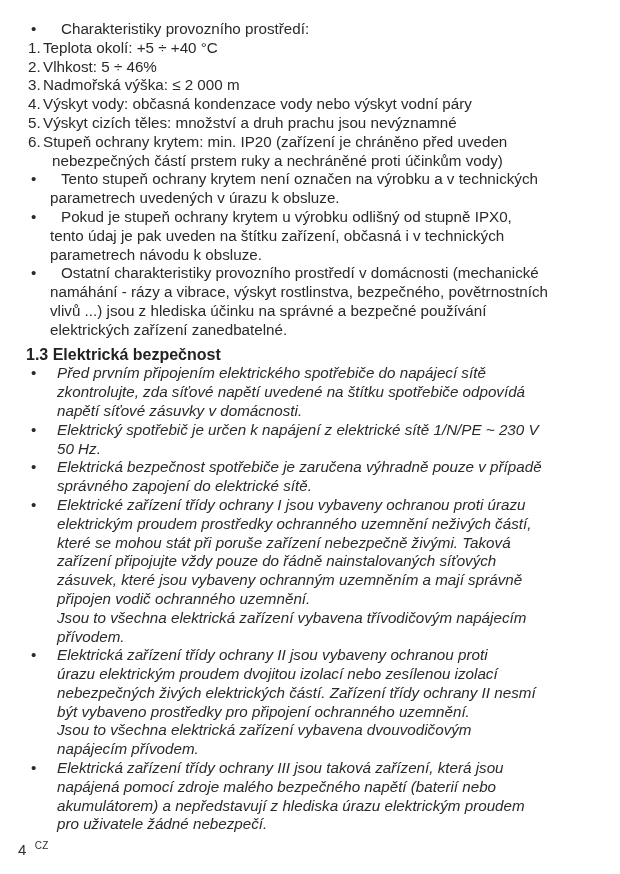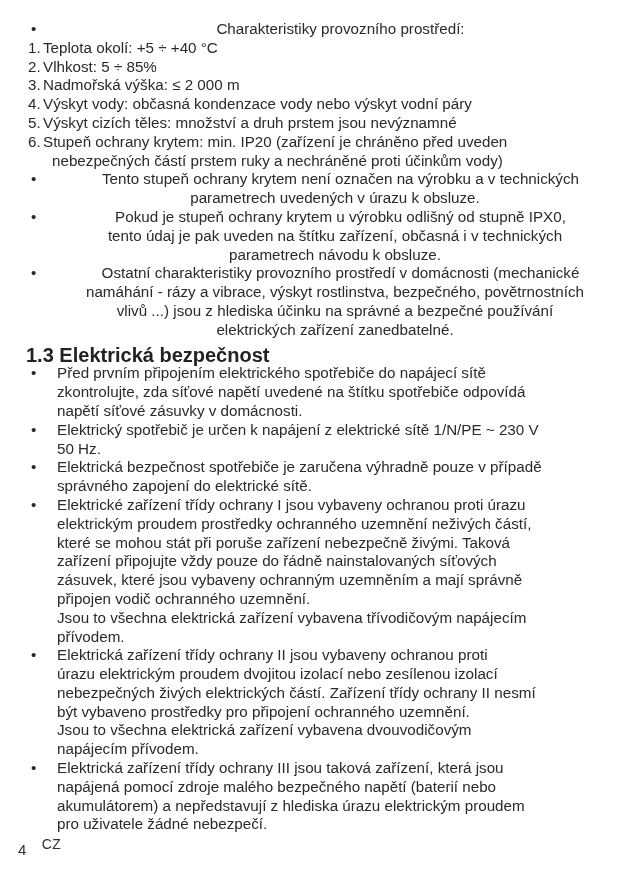--- a/index.html
+++ b/index.html
@@ -17,46 +17,46 @@
   .doc { padding-top: 20px; }
   .item { position: relative; }
   .marker {
     position: absolute;
     left: 31px;
     top: 0;
   }
   .item.num .marker { left: 28px; }
   .itext { white-space: pre-line; }
   
-  .b1 .itext { margin-left: 50px; text-indent: 11px; text-align: center; }
+  .b1 .itext { margin-left: 50px; text-indent: 11px; }
   
   .num .itext { margin-left: 52px; text-indent: -9px; }
   
-  .b2 .itext { margin-left: 57px; }
+  .b2 .itext { margin-left: 57px; font-style: italic; }
   h2.heading {
     margin: 6px 0 0 26px;
-    font-size: 20px;
+    font-size: 16px;
     line-height: 18.8px;
     font-weight: bold;
     color: #222222;
   }
   .footer {
     position: absolute;
     left: 18px;
     top: 841px;
     font-size: 15px;
     color: #303030;
   }
   .footer .pagenum { letter-spacing: 0.3px; }
   .footer sup {
-    font-size: 14px;
+    font-size: 10px;
     line-height: 0;
     position: relative;
     top: -0.5px;
-    left: 15px;
+    left: 8px;
     letter-spacing: 0.4px;
     margin-top: 41px;
   }
 </style>
 </head>
 <body>
 
 <div class="page">
   <main class="doc">
 
@@ -64,33 +64,33 @@
       <div class="item b1">
         <span class="marker">•</span>
         <div class="itext">Charakteristiky provozního prostředí:</div>
       </div>
       <div class="item num">
         <span class="marker">1.</span>
         <div class="itext">Teplota okolí: +5 ÷ +40 °C</div>
       </div>
       <div class="item num">
         <span class="marker">2.</span>
-        <div class="itext">Vlhkost: 5 ÷ 85%</div>
+        <div class="itext">Vlhkost: 5 ÷ 46%</div>
       </div>
       <div class="item num">
         <span class="marker">3.</span>
         <div class="itext">Nadmořská výška: ≤ 2 000 m</div>
       </div>
       <div class="item num">
         <span class="marker">4.</span>
         <div class="itext">Výskyt vody: občasná kondenzace vody nebo výskyt vodní páry</div>
       </div>
       <div class="item num">
         <span class="marker">5.</span>
-        <div class="itext">Výskyt cizích těles: množství a druh prstem jsou nevýznamné</div>
+        <div class="itext">Výskyt cizích těles: množství a druh prachu jsou nevýznamné</div>
       </div>
       <div class="item num">
         <span class="marker">6.</span>
         <div class="itext">Stupeň ochrany krytem: min. IP20 (zařízení je chráněno před uveden
 nebezpečných částí prstem ruky a nechráněné proti účinkům vody)</div>
       </div>
       <div class="item b1">
         <span class="marker">•</span>
         <div class="itext">Tento stupeň ochrany krytem není označen na výrobku a v technických
 parametrech uvedených v úrazu k obsluze.</div>

